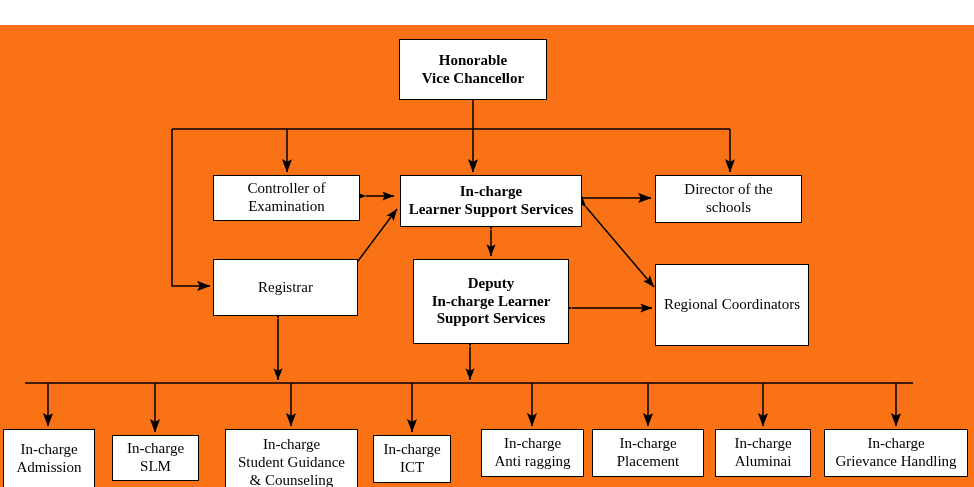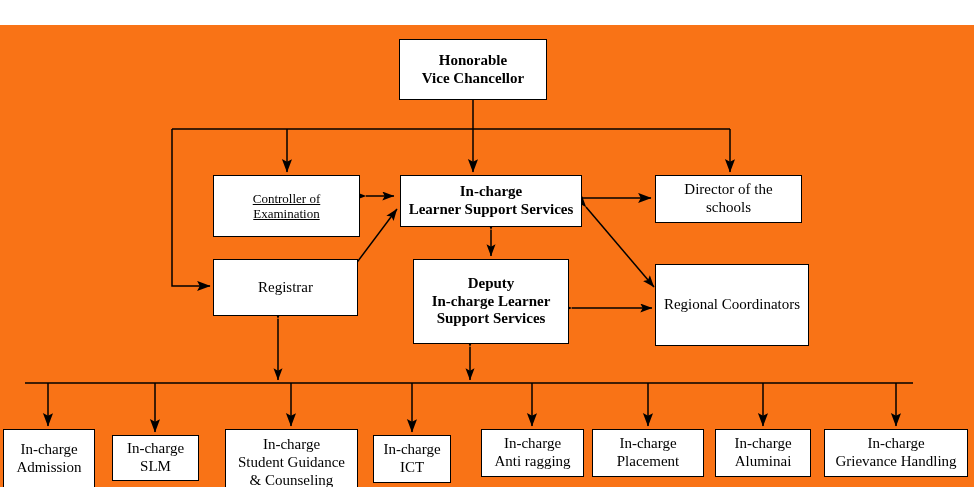--- a/index.html
+++ b/index.html
@@ -66,21 +66,21 @@
       <path d="M648,358 L648,401" marker-end="url(#ah)"></path>
       <path d="M763,358 L763,401" marker-end="url(#ah)"></path>
       <path d="M896,358 L896,401" marker-end="url(#ah)"></path>
     </g>
   </svg>
 
   <div class="node bold" style="left: 399px; top: 14px; width: 148px; height: 61px; font-size: 15px;">
     <span class="txt">Honorable
 Vice Chancellor</span>
   </div>
-  <div class="node" style="left: 213px; top: 150px; width: 147px; height: 62px; font-size: 13px; text-decoration: underline;">
+  <div class="node" style="left: 213px; top: 150px; width: 147px; height: 46px; font-size: 15px;">
     <span class="txt">Controller of
 Examination</span>
   </div>
   <div class="node bold" style="left: 400px; top: 150px; width: 182px; height: 52px; font-size: 15px;">
     <span class="txt">In-charge
 Learner Support Services</span>
   </div>
   <div class="node" style="left: 213px; top: 234px; width: 145px; height: 57px; font-size: 15px;">
     <span class="txt">Registrar</span>
   </div>

